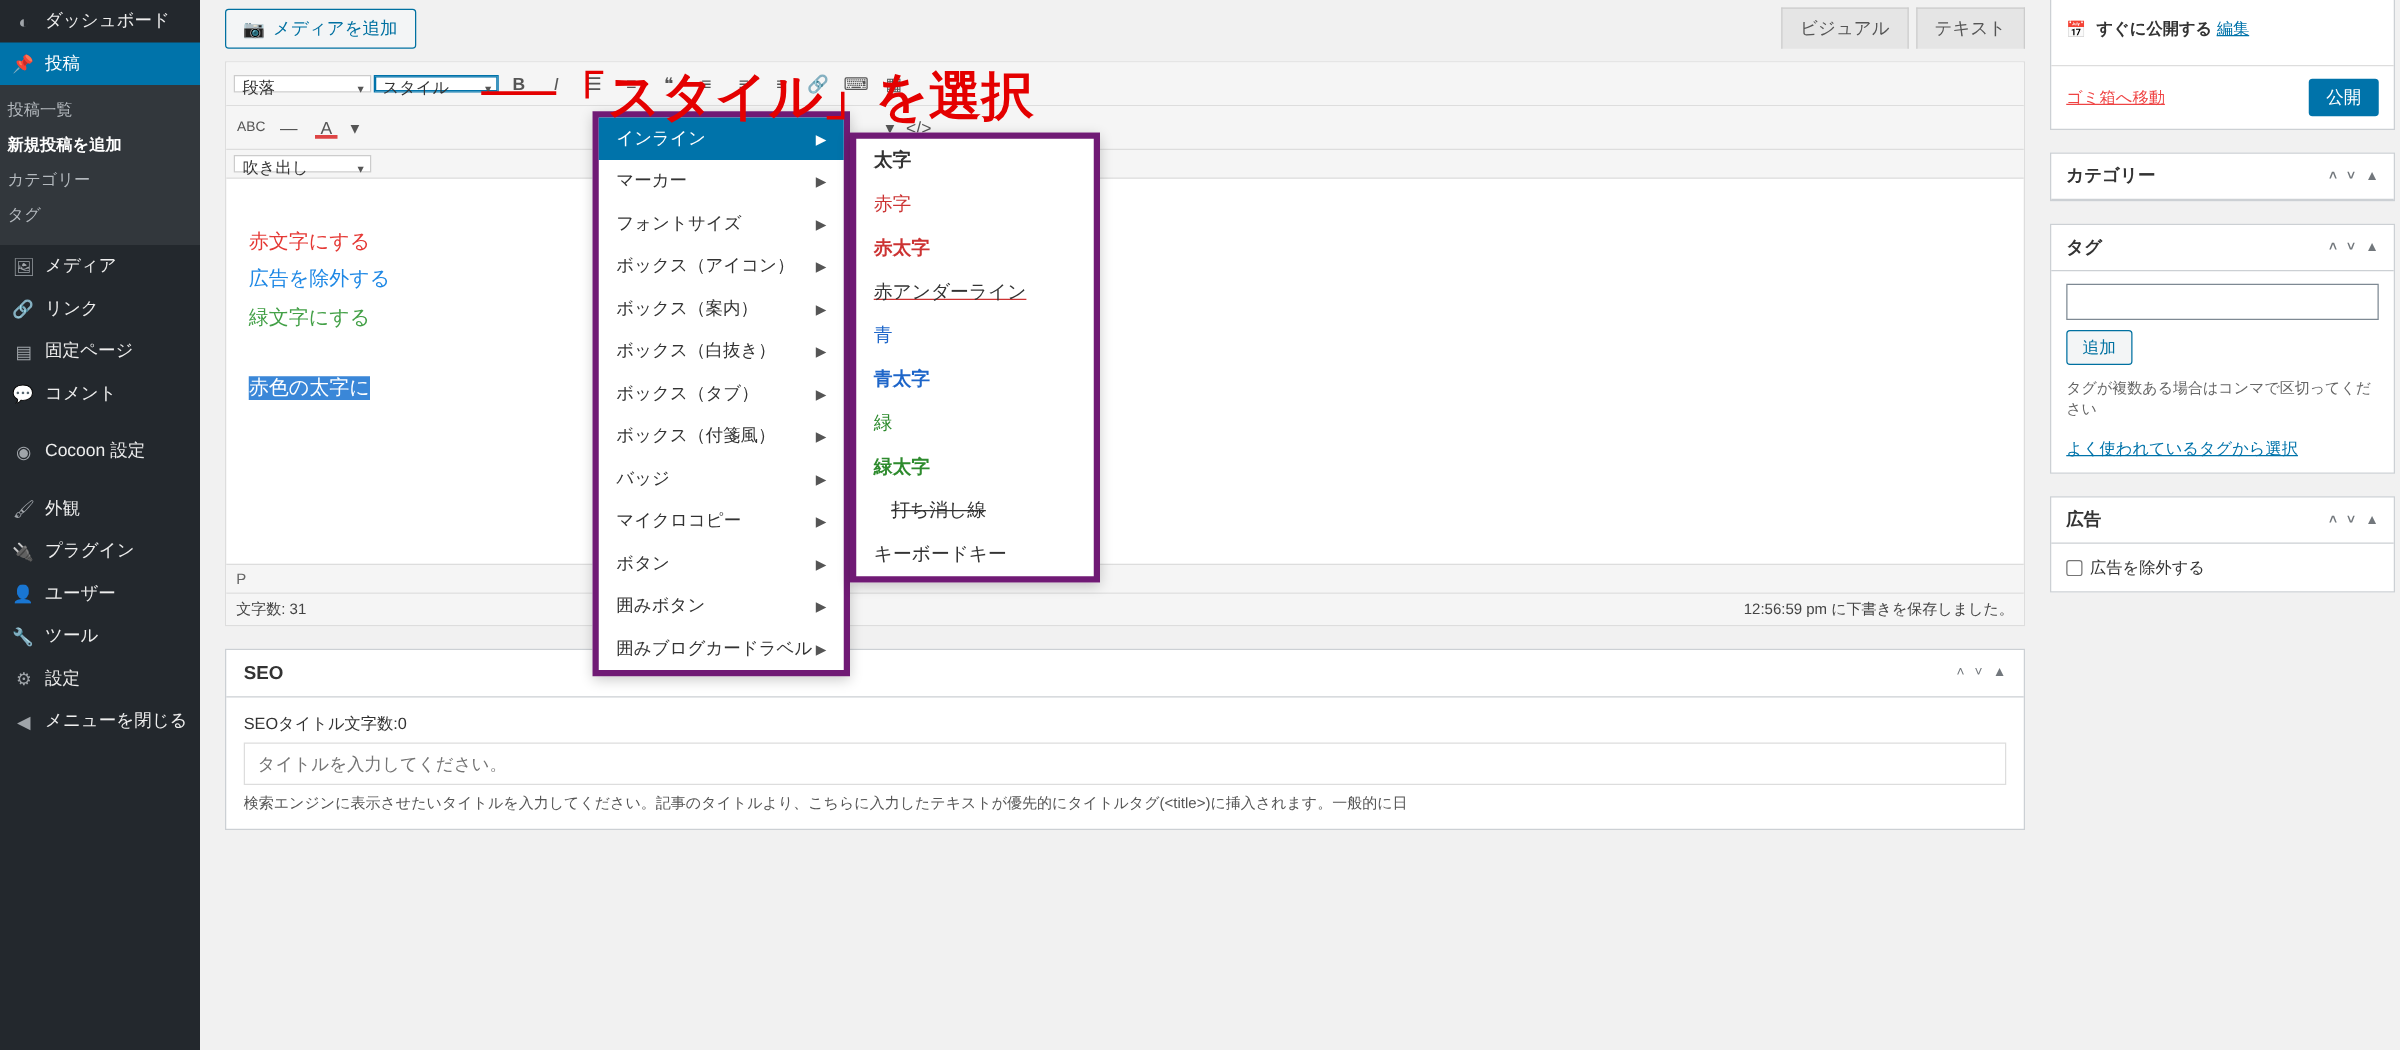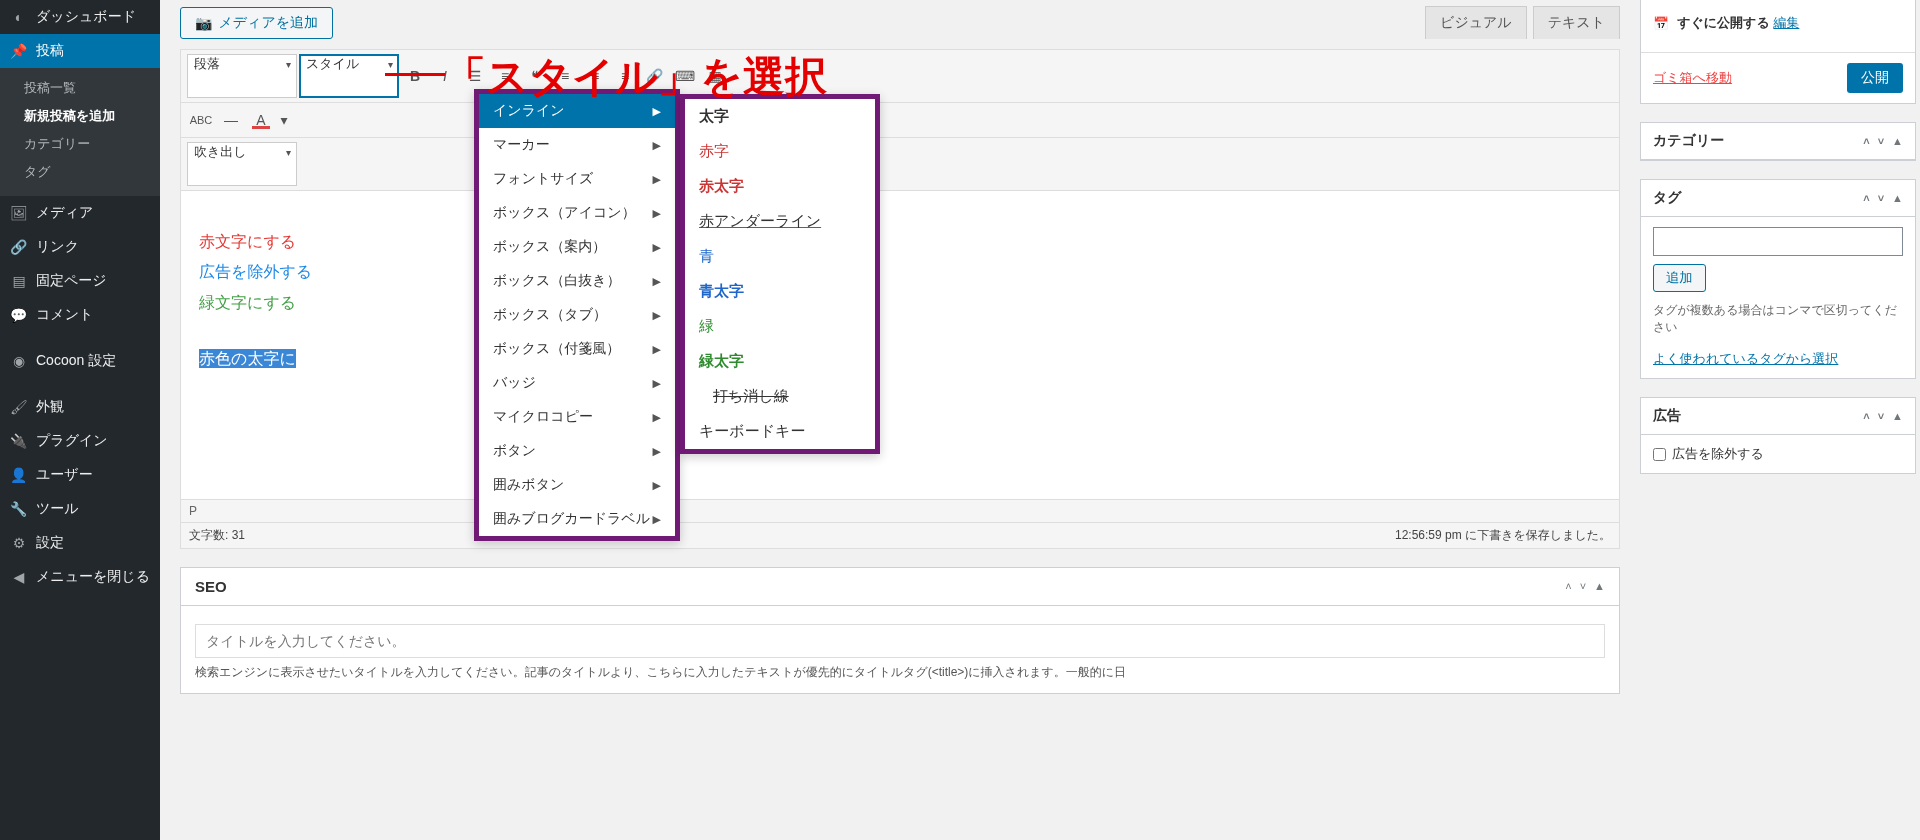--- a/index.html
+++ b/index.html
@@ -5,35 +5,35 @@
 * { box-sizing: border-box; margin: 0; padding: 0; }
 body { font-family: -apple-system, "Segoe UI", "Hiragino Sans", "Meiryo", sans-serif; font-size: 13px; color: #333; background: #f1f1f1; }
 .app { display: flex; height: 840px; overflow: hidden; }
 
 
 .sidebar { width: 160px; background: #23282d; color: #eee; flex: 0 0 160px; }
 .sidebar .item { display: flex; align-items: center; gap: 8px; padding: 8px 10px; color: #eee; cursor: pointer; font-size: 14px; position: relative; }
 .sidebar .item.active { background: #0073aa; color: #fff; }
 .sidebar .item.active::after { content: ""; position: absolute; right: -8px; top: 50%; transform: translateY(-50%); border: 8px solid transparent; border-right-color: #f1f1f1; }
 .sidebar .sub { background: #32373c; padding: 6px 0 10px 0; }
-.sidebar .sub .subitem { padding: 5px 24px; color: #b4b9be; cursor: pointer; font-size: 13px; }
+.sidebar .sub .subitem { padding: 5px 6px; color: #b4b9be; cursor: pointer; font-size: 13px; }
 .sidebar .sub .subitem.active { color: #fff; font-weight: bold; }
 .sidebar .icon { width: 18px; text-align: center; color: #a0a5aa; }
 .sidebar .item.active .icon { color: #fff; }
 
 
 .main { flex: 1; padding: 0 20px 20px 20px; overflow: hidden; position: relative; }
 .media-row { display: flex; align-items: center; justify-content: space-between; margin: 6px 0 10px 0; }
 .add-media { display: inline-flex; align-items: center; gap: 6px; border: 1px solid #0071a1; color: #0071a1; background: #f3f5f6; padding: 6px 14px; border-radius: 3px; font-size: 14px; cursor: pointer; }
 .tabs { display: flex; gap: 6px; }
 .tab { padding: 7px 14px; background: #e5e5e5; color: #555; border: 1px solid #ccc; border-bottom: none; cursor: pointer; font-size: 14px; }
 
 .editor-box { border: 1px solid #ddd; background: #fff; position: relative; }
 .toolbar-row { display: flex; align-items: center; gap: 2px; padding: 4px 6px; border-bottom: 1px solid #ddd; background: #f5f5f5; flex-wrap: wrap; }
-.sel { height: 44px; border: 1px solid #ccc; background: #fff; min-width: 100px; padding: 0 27px 0 6px; font-size: 13px; cursor: pointer; position: relative; }
+.sel { height: 14px; border: 1px solid #ccc; background: #fff; min-width: 100px; padding: 0 27px 0 6px; font-size: 13px; cursor: pointer; position: relative; }
 .sel::after { content: "▾"; position: absolute; right: 5px; top: 4px; font-size: 10px; color: #555; }
 .sel.highlight { border: 1px solid #0073aa; box-shadow: 0 0 0 1px #0073aa inset; }
 .tbtn { width: 28px; height: 26px; display: inline-flex; align-items: center; justify-content: center; color: #555; cursor: pointer; border: 1px solid transparent; font-size: 14px; }
 .a-under { position: relative; }
 .a-under::after { content: ""; position: absolute; left: 4px; right: 4px; bottom: 3px; height: 3px; background: #d44; }
 
 .content-area { min-height: 300px; padding: 14px 18px; font-size: 16px; line-height: 1.9; }
 .content-area .red { color: #e53935; }
 .content-area .blue { color: #1e88e5; }
 .content-area .green { color: #43a047; }
@@ -42,21 +42,21 @@
 .status-row { display: flex; justify-content: space-between; background: #f5f5f5; border-top: 1px solid #ddd; padding: 4px 8px; font-size: 12px; color: #666; }
 .wc-row { display: flex; justify-content: space-between; background: #f5f5f5; border-top: 1px solid #ddd; padding: 4px 8px; font-size: 12px; color: #444; }
 
 
 .menu, .submenu-panel { position: absolute; background: #fff; border: 5px solid #701a75; box-shadow: 0 3px 10px rgba(0,0,0,.2); z-index: 50; }
 .menu { left: 314px; top: 89px; width: 206px; }
 .menu .mitem { display: flex; justify-content: space-between; align-items: center; padding: 8px 14px; font-size: 14px; color: #333; cursor: pointer; }
 .menu .mitem .arrow { font-size: 11px; color: #555; }
 .menu .mitem.hover { background: #0073aa; color: #fff; }
 .menu .mitem.hover .arrow { color: #fff; }
-.submenu-panel { left: 520px; top: 94px; width: 200px; }
+.submenu-panel { left: 520px; top: 106px; width: 200px; }
 .submenu-panel .sitem { padding: 8px 14px; font-size: 15px; cursor: pointer; }
 .submenu-panel .sitem.bold { font-weight: bold; }
 .submenu-panel .sitem.red { color: #c33; }
 .submenu-panel .sitem.blue { color: #1e66c9; }
 .submenu-panel .sitem.green { color: #2e8b2e; }
 .submenu-panel .sitem.strike { text-decoration: line-through; padding-left: 28px; }
 .submenu-panel .sitem.uline { text-decoration: underline; text-decoration-color: #c33; }
 
 
 .annot { position: absolute; font-size: 42px; font-weight: bold; color: #e40000; pointer-events: none; z-index: 60; white-space: nowrap; }
@@ -304,20 +304,21 @@
     <div class="meta-box">
       <div class="meta-head">
         <span class="title">SEO</span>
         <div class="meta-tools">
           <span class="chev">˄</span>
           <span class="chev">˅</span>
           <span class="chev">▲</span>
         </div>
       </div>
       <div class="meta-body">
+        <div>SEOタイトル文字数:0</div>
         <input type="text" placeholder="タイトルを入力してください。" style="">
         <div class="desc">検索エンジンに表示させたいタイトルを入力してください。記事のタイトルより、こちらに入力したテキストが優先的にタイトルタグ(&lt;title&gt;)に挿入されます。一般的に日</div>
       </div>
     </div>
 
   </div>
 
   <div class="rightcol">
 
     <div class="rbox" style="border-top:none">

